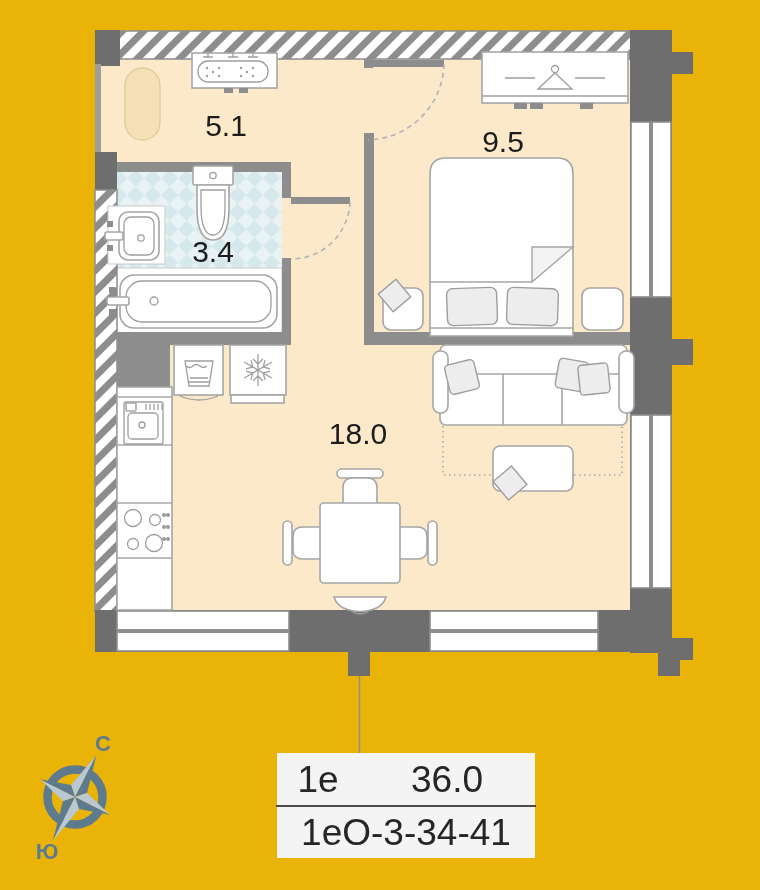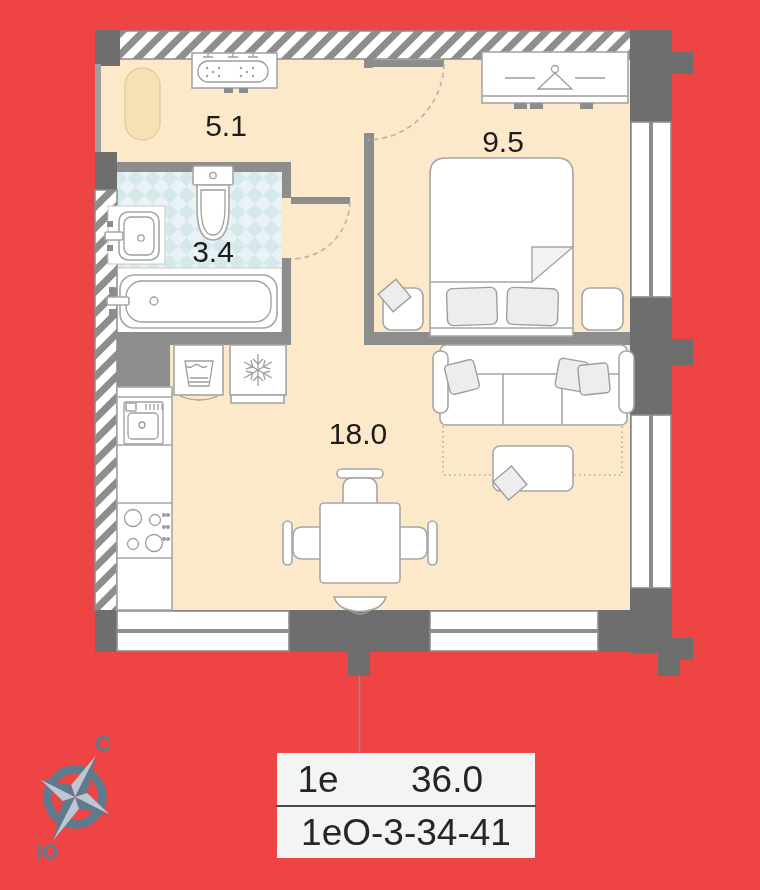--- a/index.html
+++ b/index.html
@@ -1,16 +1,16 @@
 <!DOCTYPE html>
 <html><head>
 <meta charset="utf-8">
 <style>
   html,body{margin:0;padding:0;background:#fff;}
-  #stage{position:relative;width:760px;height:890px;background:#ef4444;overflow:hidden;
+  #stage{position:relative;width:760px;height:890px;background:#eab308;overflow:hidden;
          font-family:"Liberation Sans",sans-serif;}
   svg{display:block}
   .wd{fill:#6e6e6e}                                  
   .wl{fill:#8d8d8d}                                  
   .wt{fill:#9e9e9e}                                  
   .floor{fill:#fbe9ca}
   .tubbg{fill:#ffffff;stroke:#c9c9c9;stroke-width:1}
   .fw{fill:#ffffff;stroke:#a6a6a6;stroke-width:1.6}  
   .fg{fill:#ededed;stroke:#9e9e9e;stroke-width:1.4}  
   .ffold{fill:#f3f3f3;stroke:#a6a6a6;stroke-width:1.4}

